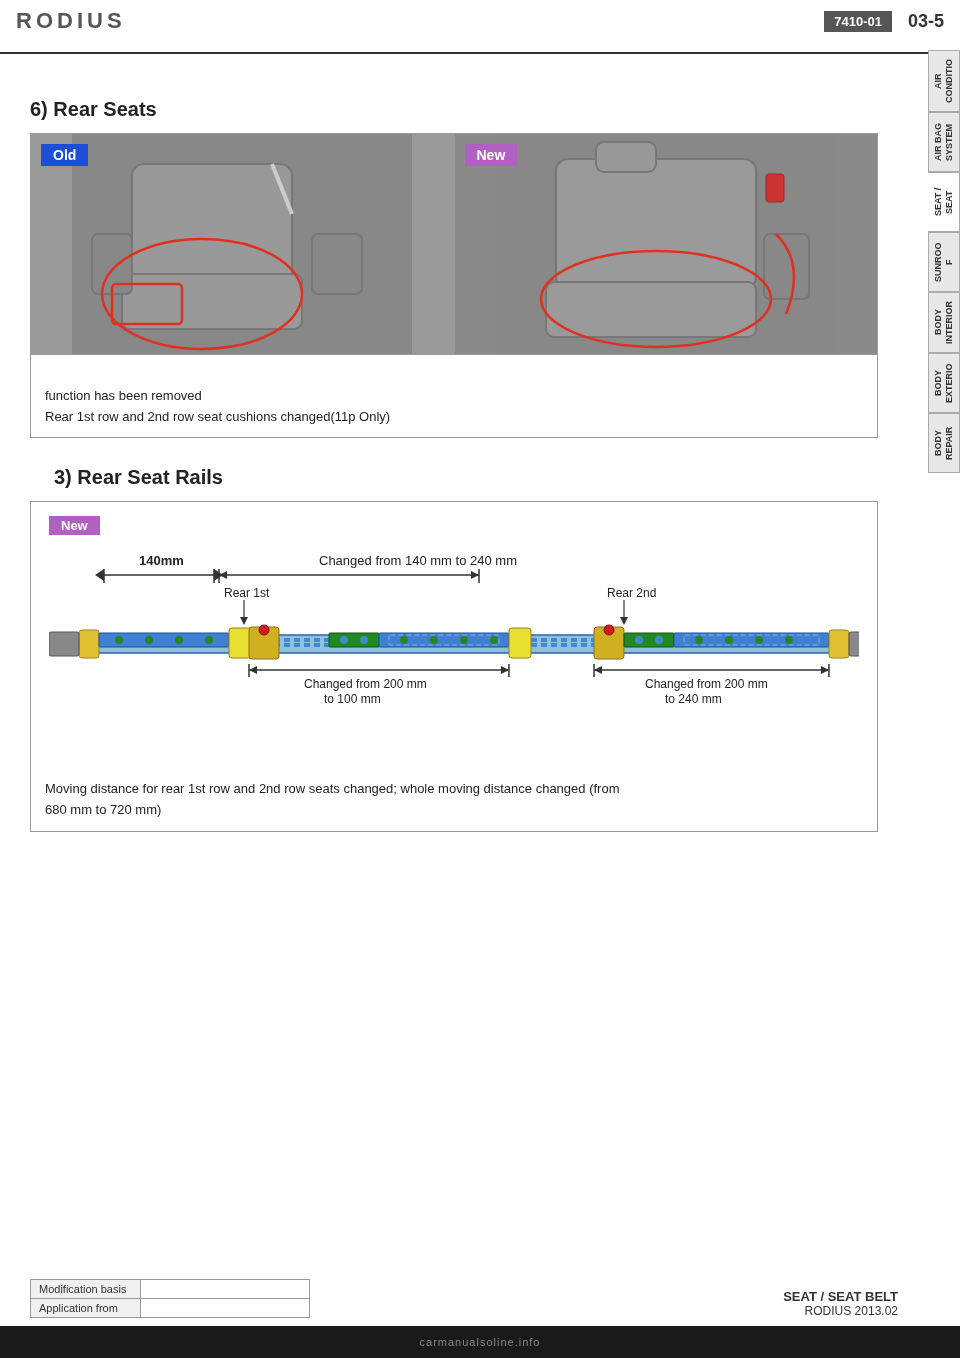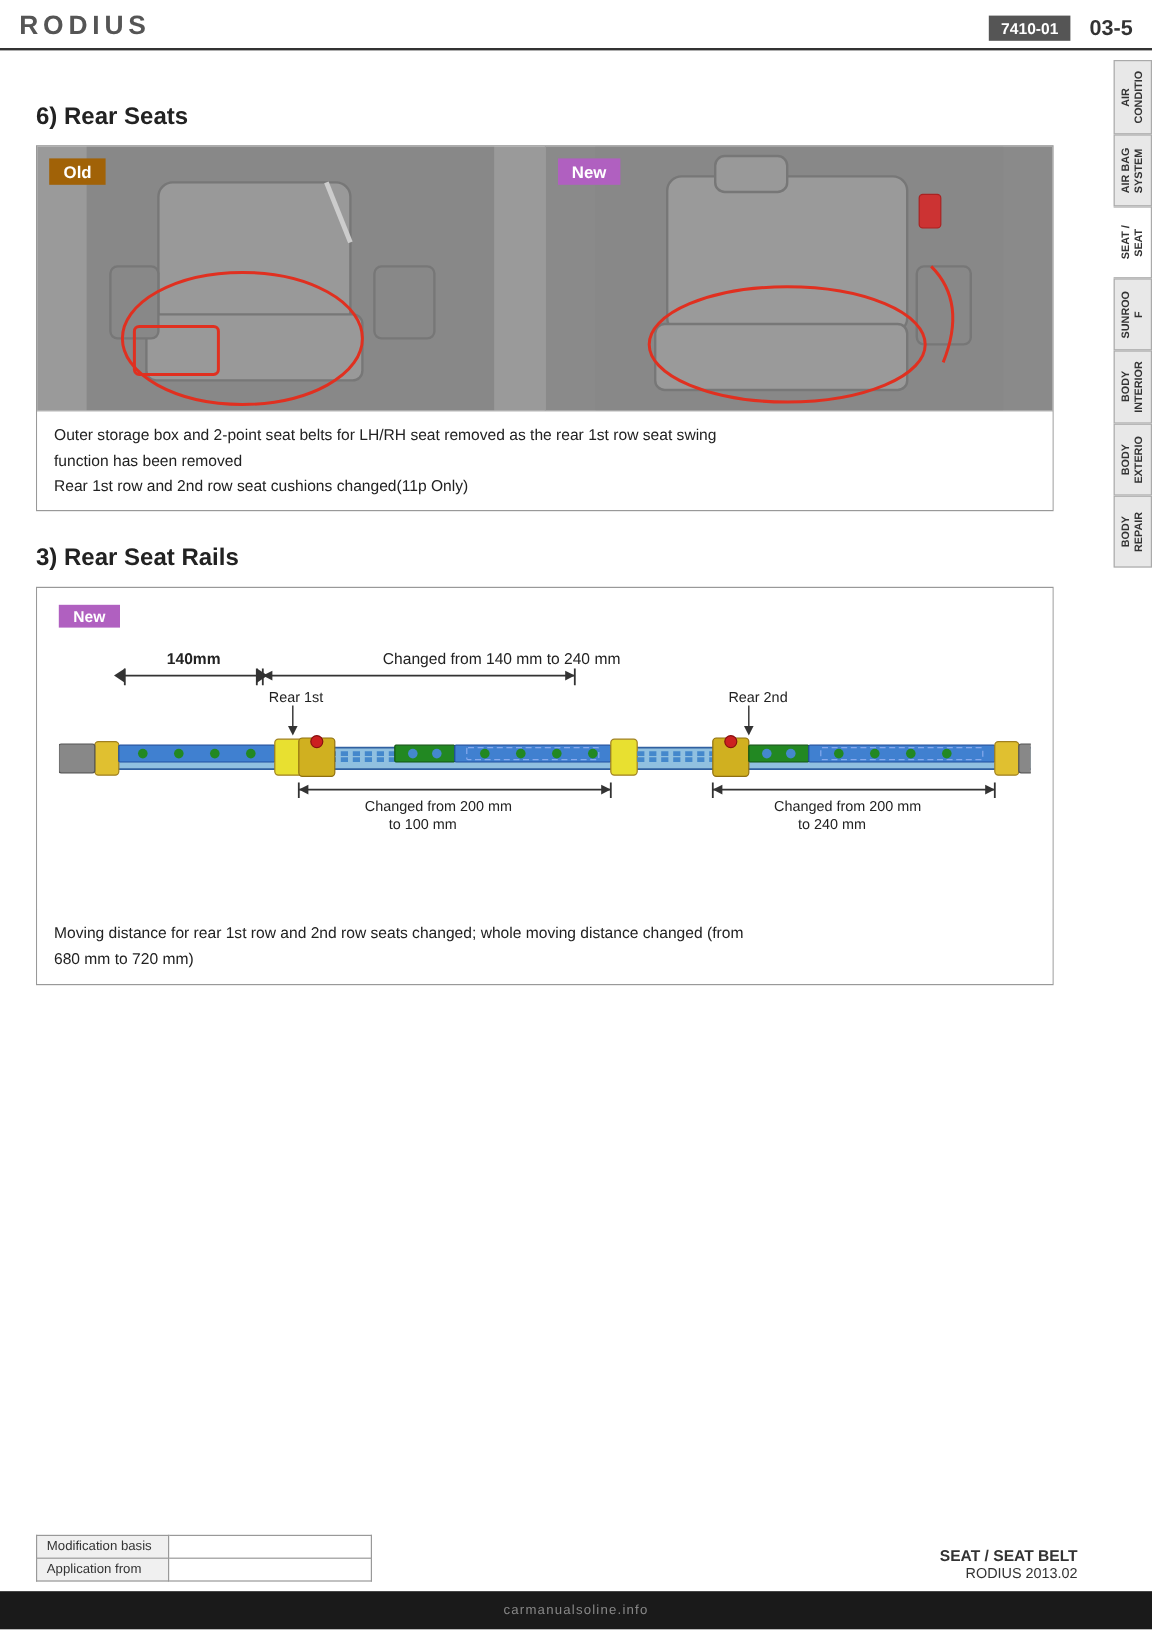--- a/index.html
+++ b/index.html
@@ -8,23 +8,23 @@
       background: #fff;
       width: 960px;
       min-height: 1358px;
       position: relative;
       overflow-x: hidden;
     }
 
     
     .header {
       display: flex;
-      align-items: flex-end;
+      align-items: center;
       justify-content: space-between;
-      padding: 8px 16px 6px 16px;
+      padding: 8px 16px 18px 16px;
       border-bottom: 2px solid #333;
     }
     .header-logo {
       font-size: 22px;
       font-weight: bold;
       letter-spacing: 4px;
       color: #555;
       font-family: 'Arial Black', Arial, sans-serif;
     }
     .header-right {
@@ -119,21 +119,21 @@
     .image-badge {
       position: absolute;
       top: 10px;
       left: 10px;
       padding: 3px 12px;
       font-size: 14px;
       font-weight: bold;
       color: #fff;
       z-index: 2;
     }
-    .badge-old { background: #a16207; text-align: center; }
+    .badge-old { background: #1d4ed8; text-align: center; }
     .badge-new { background: #b060c0; }
 
     .caption-box {
       padding: 10px 14px;
       font-size: 13px;
       color: #222;
       line-height: 1.6;
       background: #fff;
     }
 
@@ -293,27 +293,27 @@
           <rect x="270" y="40" width="18" height="28" rx="3" fill="#cc3333" stroke="#aa2222" stroke-width="1"></rect>
 
           <ellipse cx="160" cy="165" rx="115" ry="48" fill="none" stroke="#e03020" stroke-width="2.5"></ellipse>
 
           <path d="M280,100 Q310,130 290,180" fill="none" stroke="#e03020" stroke-width="2.5"></path>
         </svg>
       </div>
     </div>
 
     <div class="caption-box">
-      <span>Outer storage box and 2-point seat belts for LH/RH seat removed as the rear 1st row seat swing</span><br>
+      <br>
       <span>function has been removed</span><br>
       <span>Rear 1st row and 2nd row seat cushions changed(11p Only)</span>
     </div>
   </div>
 
-  <div class="section-heading" style="margin-top:28px;">3) Rear Seat Rails</div>
+  <div class="section-heading" style="margin-top:28px;margin-left:24px;">3) Rear Seat Rails</div>
 
   <div class="diagram-box">
     <div class="diagram-inner">
       <span class="diagram-badge new-badge">New</span>
 
       
       <div class="rail-svg-container">
         <svg width="860" height="210" viewBox="0 0 860 210">
 
           <text x="90" y="20" font-size="13" font-family="Arial" fill="#222" font-weight="bold">140mm</text>

